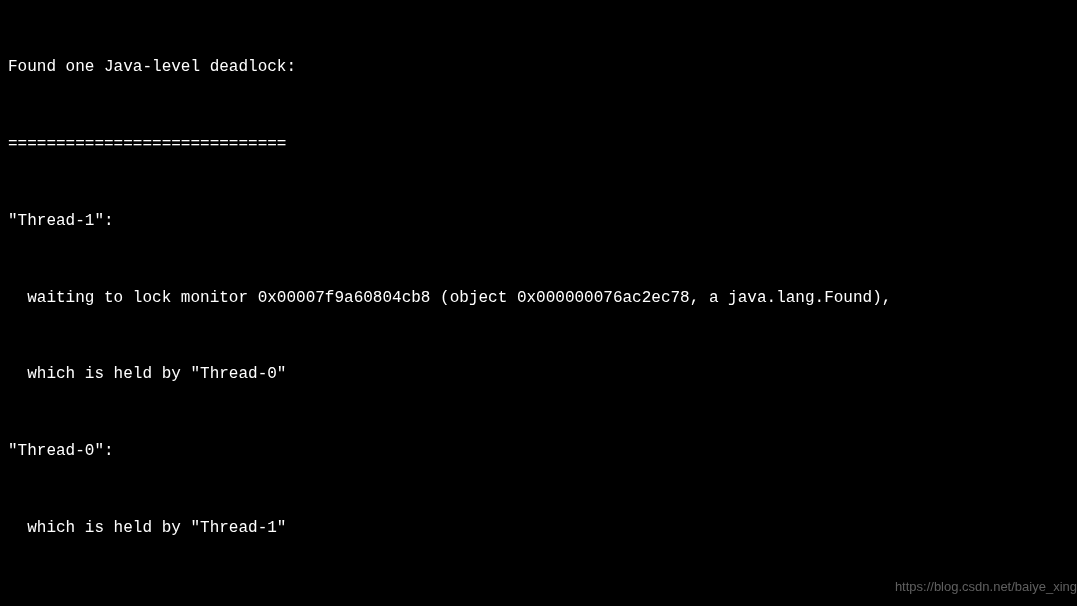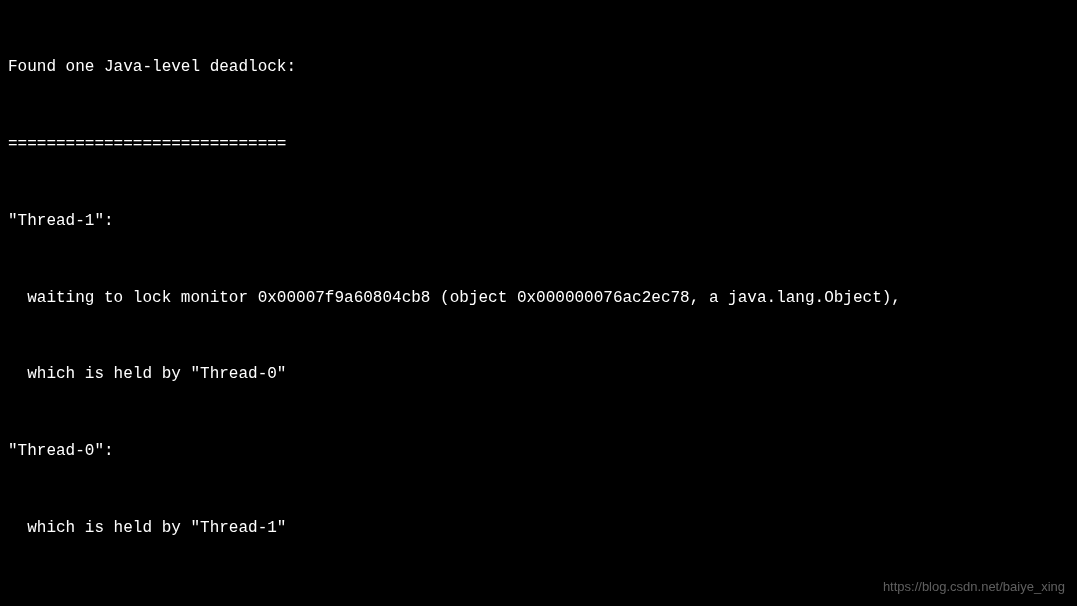--- a/index.html
+++ b/index.html
@@ -23,35 +23,35 @@
       white-space: pre;
       font-weight: normal;
     }
     .line {
       display: block;
       font-family: Liberation Mono, monospace;
     }
     .watermark {
       position: absolute;
       bottom: 8px;
-      right: 12px;
+      right: 0;
       color: #888888;
       font-size: 13px;
       font-family: Arial, sans-serif;
       opacity: 0.7;
     }
   </style>
 </head>
 <body>
 
 <div class="terminal-output">
   <span class="line">Found one Java-level deadlock:</span>
   <span class="line">=============================</span>
   <span class="line">"Thread-1":</span>
-  <span class="line">  waiting to lock monitor 0x00007f9a60804cb8 (object 0x000000076ac2ec78, a java.lang.Object),</span>
+  <span class="line">  waiting to lock monitor 0x00007f9a60804cb8 (object 0x000000076ac2ec78, a java.lang.Found),</span>
   <span class="line">  which is held by "Thread-0"</span>
   <span class="line">"Thread-0":</span>
   <span class="line">  which is held by "Thread-1"</span>
   <span class="line"></span>
   
   
   
   
   
   

